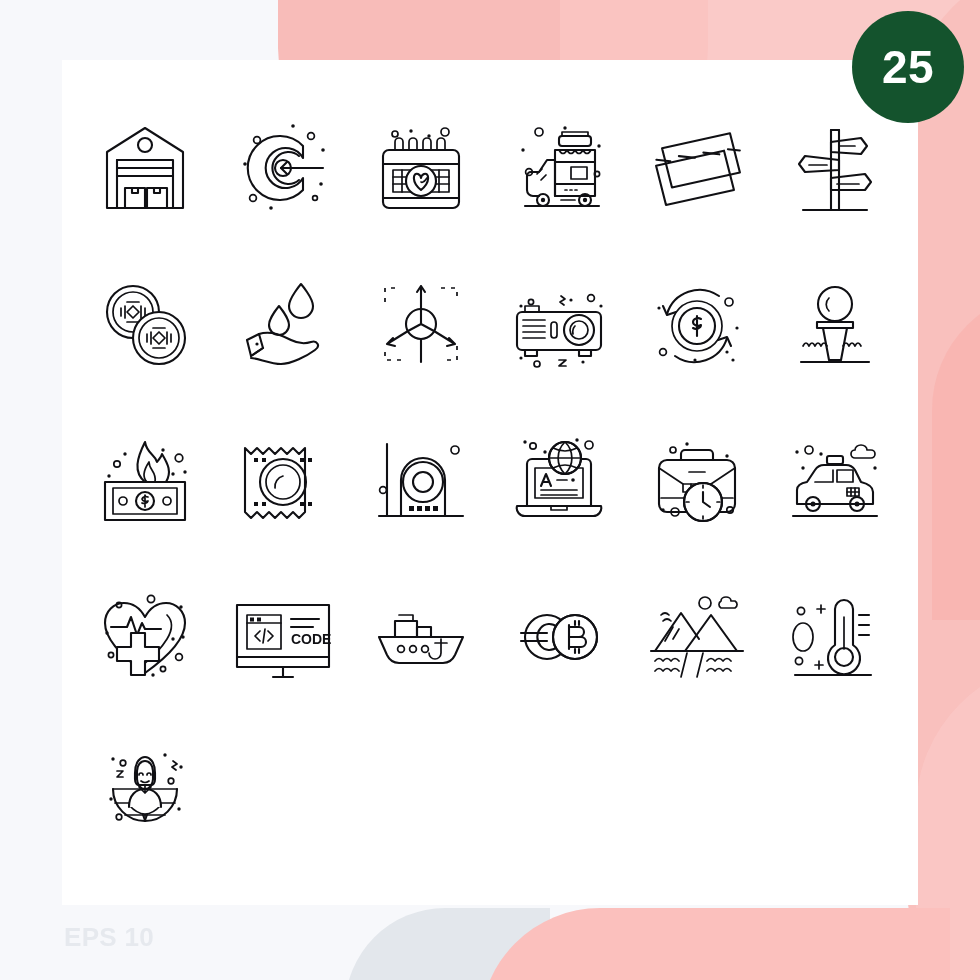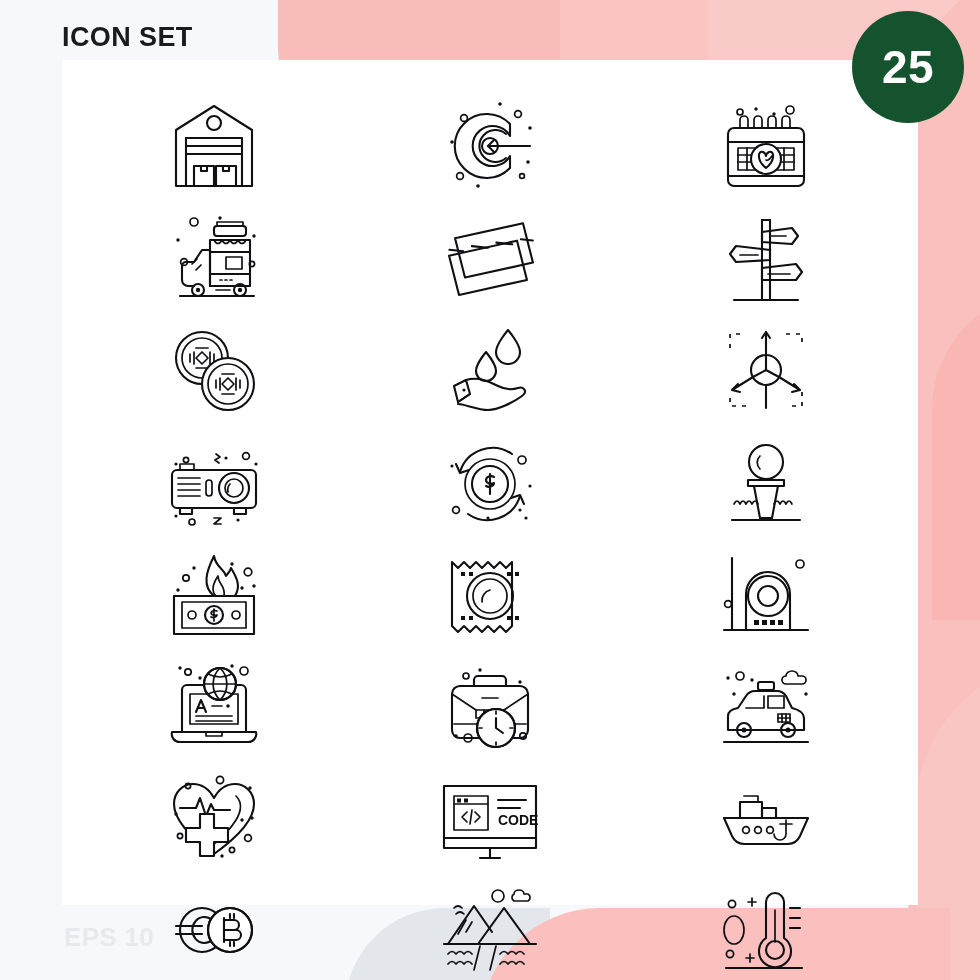--- a/index.html
+++ b/index.html
@@ -104,21 +104,21 @@
     left: 62px; top: 60px;
     width: 856px; height: 845px;
     background: #ffffff;
     z-index: 3;
   }
   .grid {
     position: absolute;
     left: 0; top: 0;
     width: 100%; height: 100%;
     display: grid;
-    grid-template-columns: repeat(3, 1fr);
+    grid-template-columns: repeat(6, 1fr);
     grid-template-rows: repeat(5, 1fr);
     padding: 30px 14px 34px 14px;
   }
   .cell {
     display: flex; align-items: center; justify-content: center;
   }
   .cell svg { display: block; }
   .ico {
     fill: none;
     stroke: #101014;
@@ -136,21 +136,20 @@
 <div id="stage">
 
   <div class="blob blob-top-a"></div>
   <div class="blob blob-top-b"></div>
   <div class="blob blob-right-a"></div>
   <div class="blob blob-right-b"></div>
   <div class="blob blob-right-c"></div>
   <div class="blob blob-bottom-grey"></div>
   <div class="blob blob-bottom-pink"></div>
 
-  <div class="title">ICON SET</div>
   <div class="badge">25</div>
 
   <div class="card">
     <div class="grid">
 
       <div class="cell">
         <svg width="112" height="112" viewBox="0 0 112 112">
           <g class="ico">
             <path d="M18 40 L56 16 L94 40 L94 96 L18 96 Z"></path>
             <circle cx="56" cy="33" r="7"></circle>

